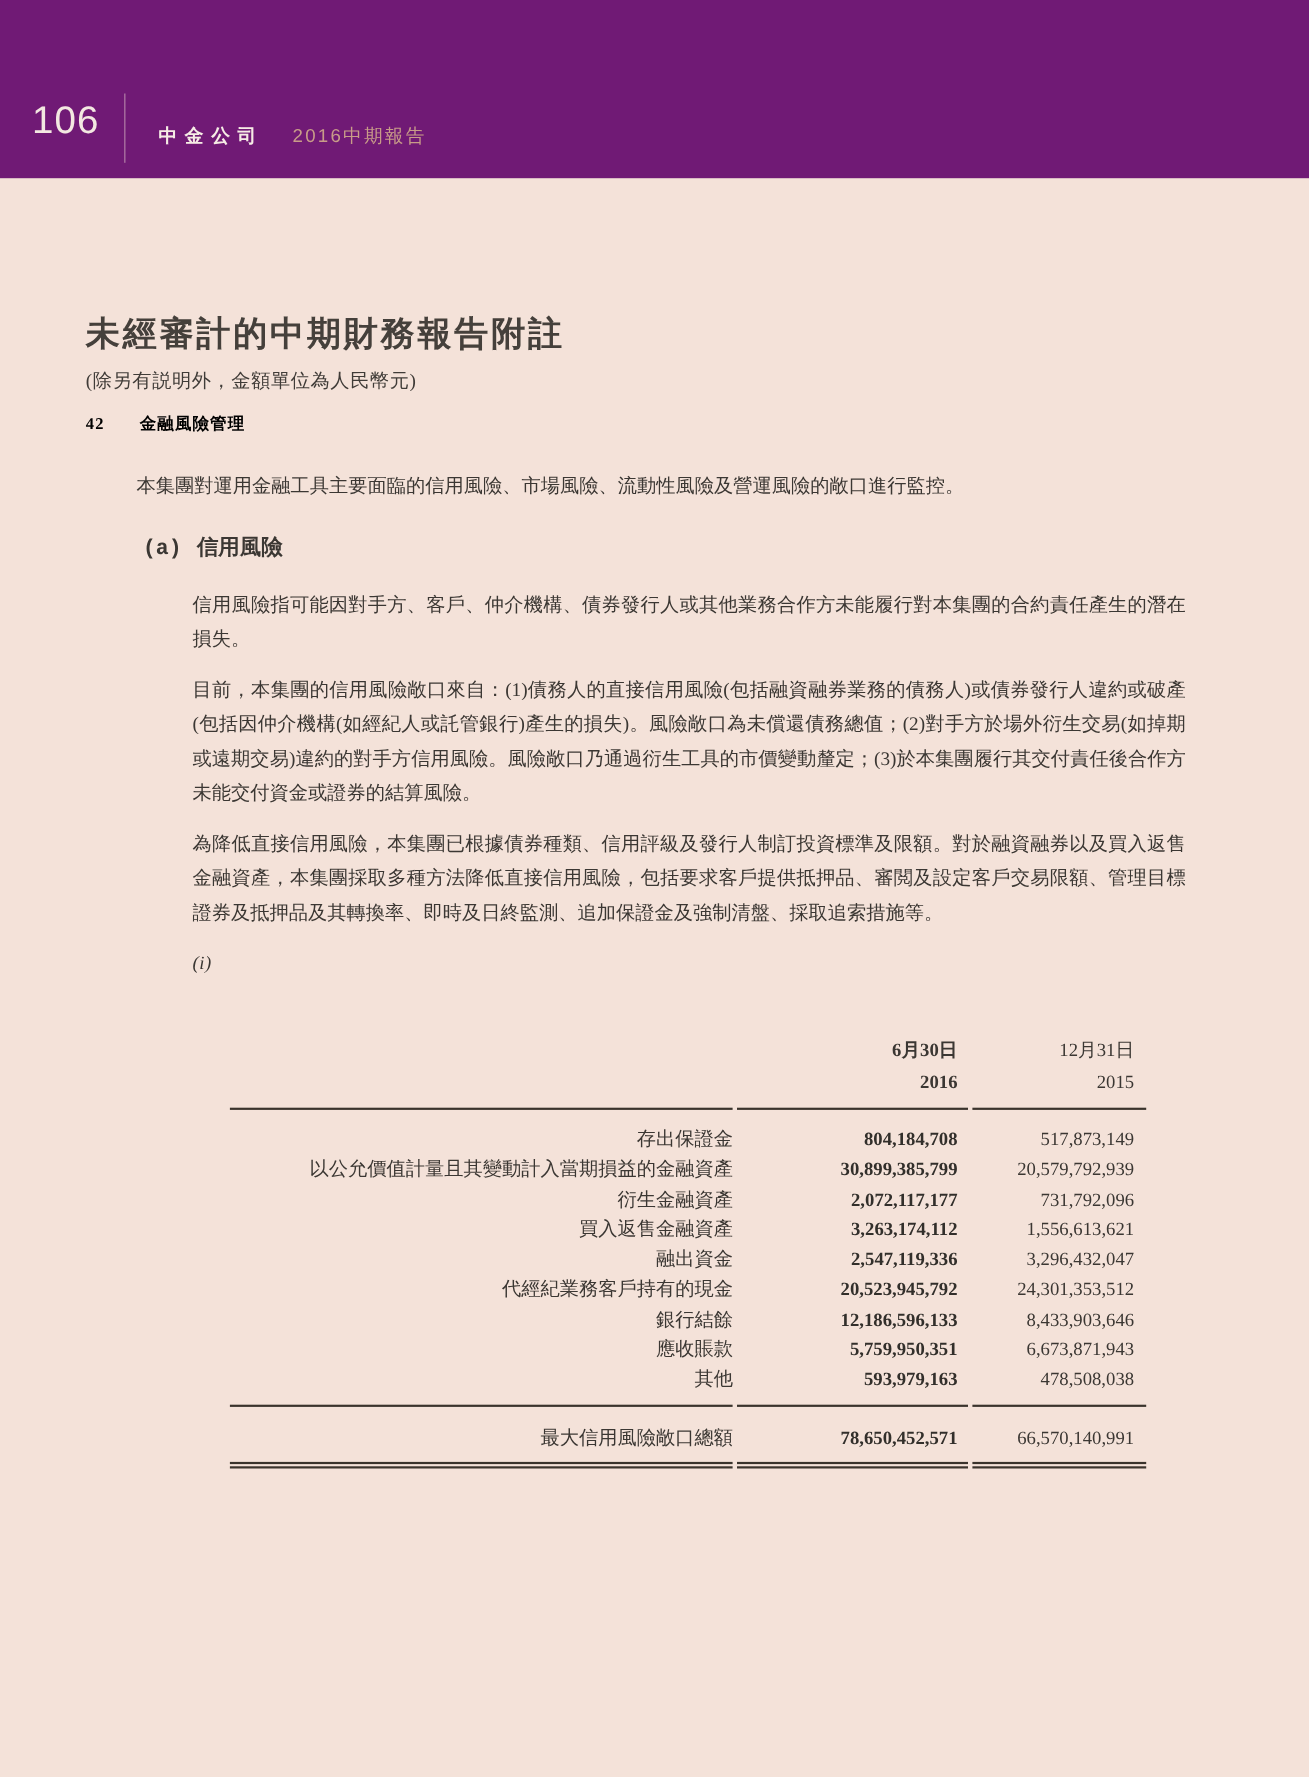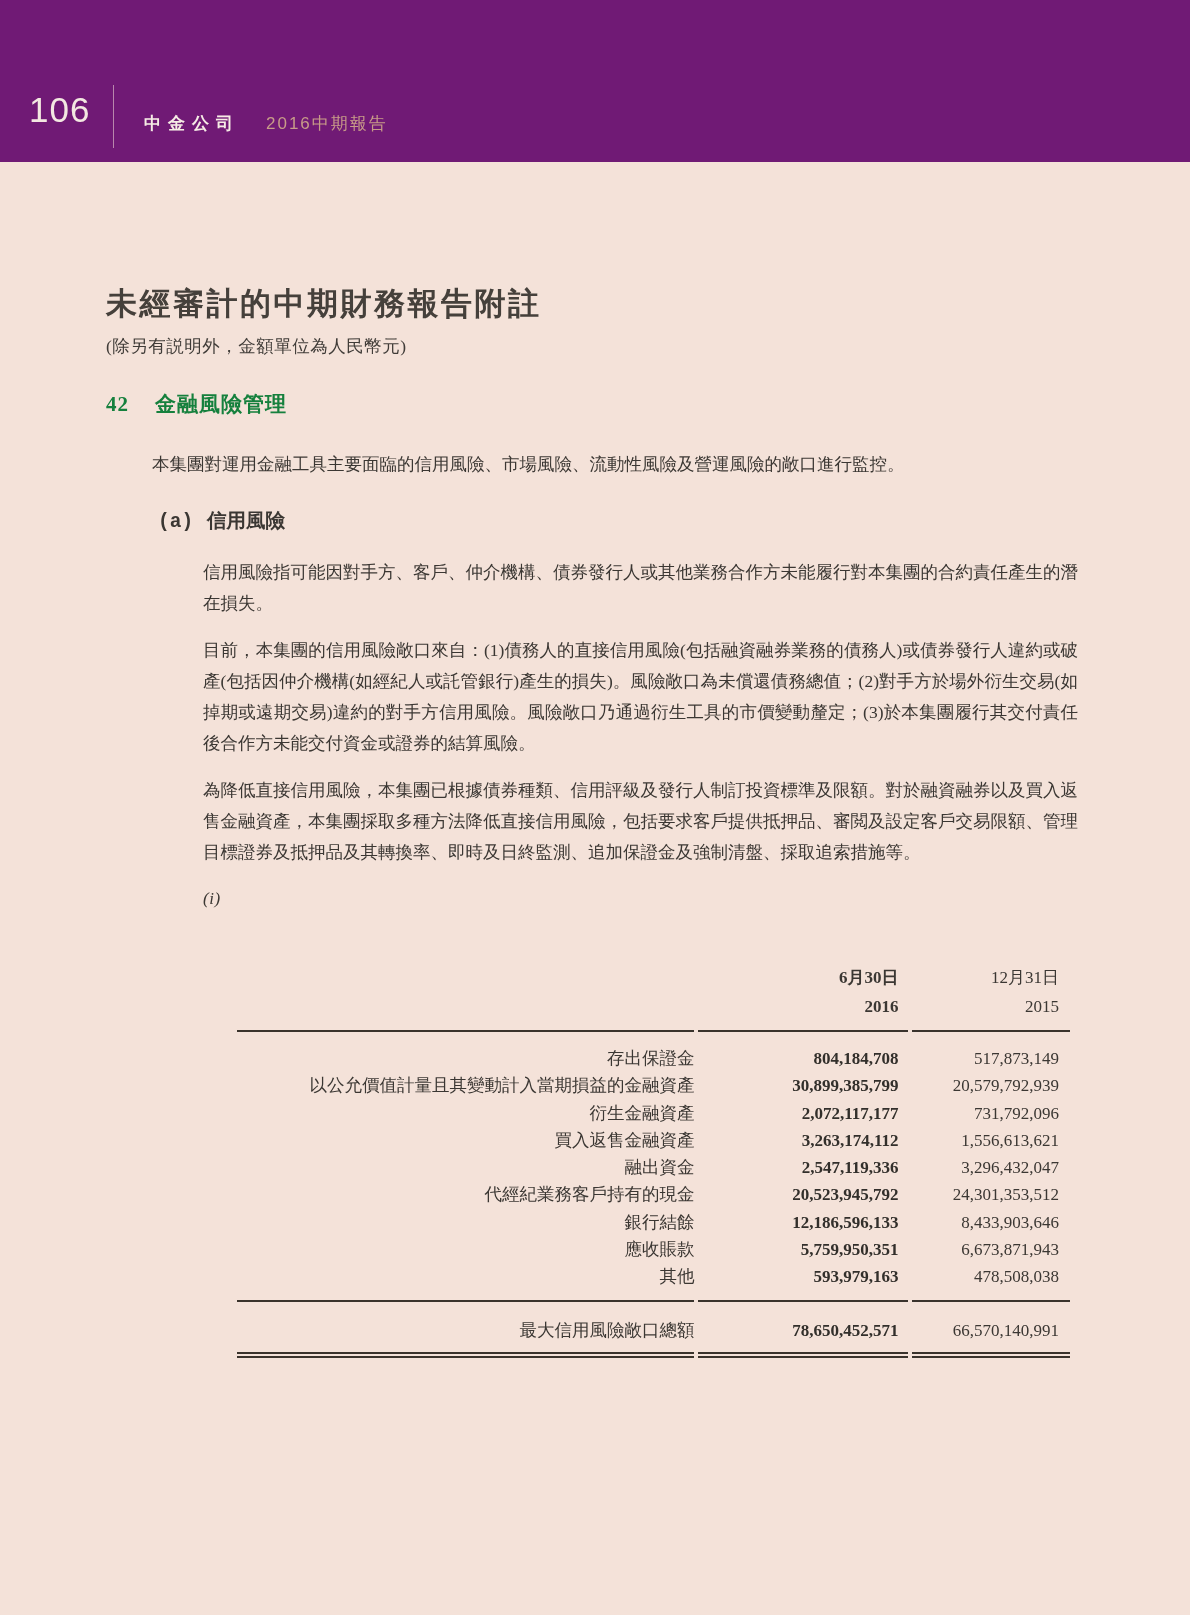--- a/index.html
+++ b/index.html
@@ -30,33 +30,33 @@
     position:absolute; left:144px; top:112px;
     font-family:Liberation Serif, serif;
     font-weight:bold; font-size:17px; color:#f6ece5; letter-spacing:7px;
   }
   .band .report {
     position:absolute; left:266px; top:112px;
     font-family:"Liberation Sans","DejaVu Sans",sans-serif;
     font-size:17px; color:#c89c88; letter-spacing:2px;
   }
   
-  main { padding:0 112px 0 106px; }
+  main { padding:0 112px 0 78px; }
   .doc-title {
     margin-top:121px;
     font-size:31px; font-weight:bold; letter-spacing:2.5px;
     color:#45403b;
   }
   .doc-subtitle {
     margin-top:9px;
     font-size:17.5px; color:#403c38; letter-spacing:0.5px;
   }
   .sec-head {
-    margin-top:32px;
-    font-size:21px; color:#15803d; letter-spacing:1px;
+    margin-top:18px;
+    font-size:15px; color:#000000; letter-spacing:1px;
   }
   .sec-head .sec-num { display:inline-block; width:49px; }
   .sec-intro {
     margin-top:31px; margin-left:46px;
     font-size:17.5px; line-height:31px; text-align:justify;
   }
   .sub-a { margin-left:52px; margin-top:27px; }
   .sub-a-head { font-size:19.5px; font-weight:bold; color:#3b3733;font-family:Liberation Mono, monospace; }
   .sub-a-head .sub-label { display:inline-block; width:49px; font-weight:bold; }
   .sub-a-body { margin-left:45px; }

